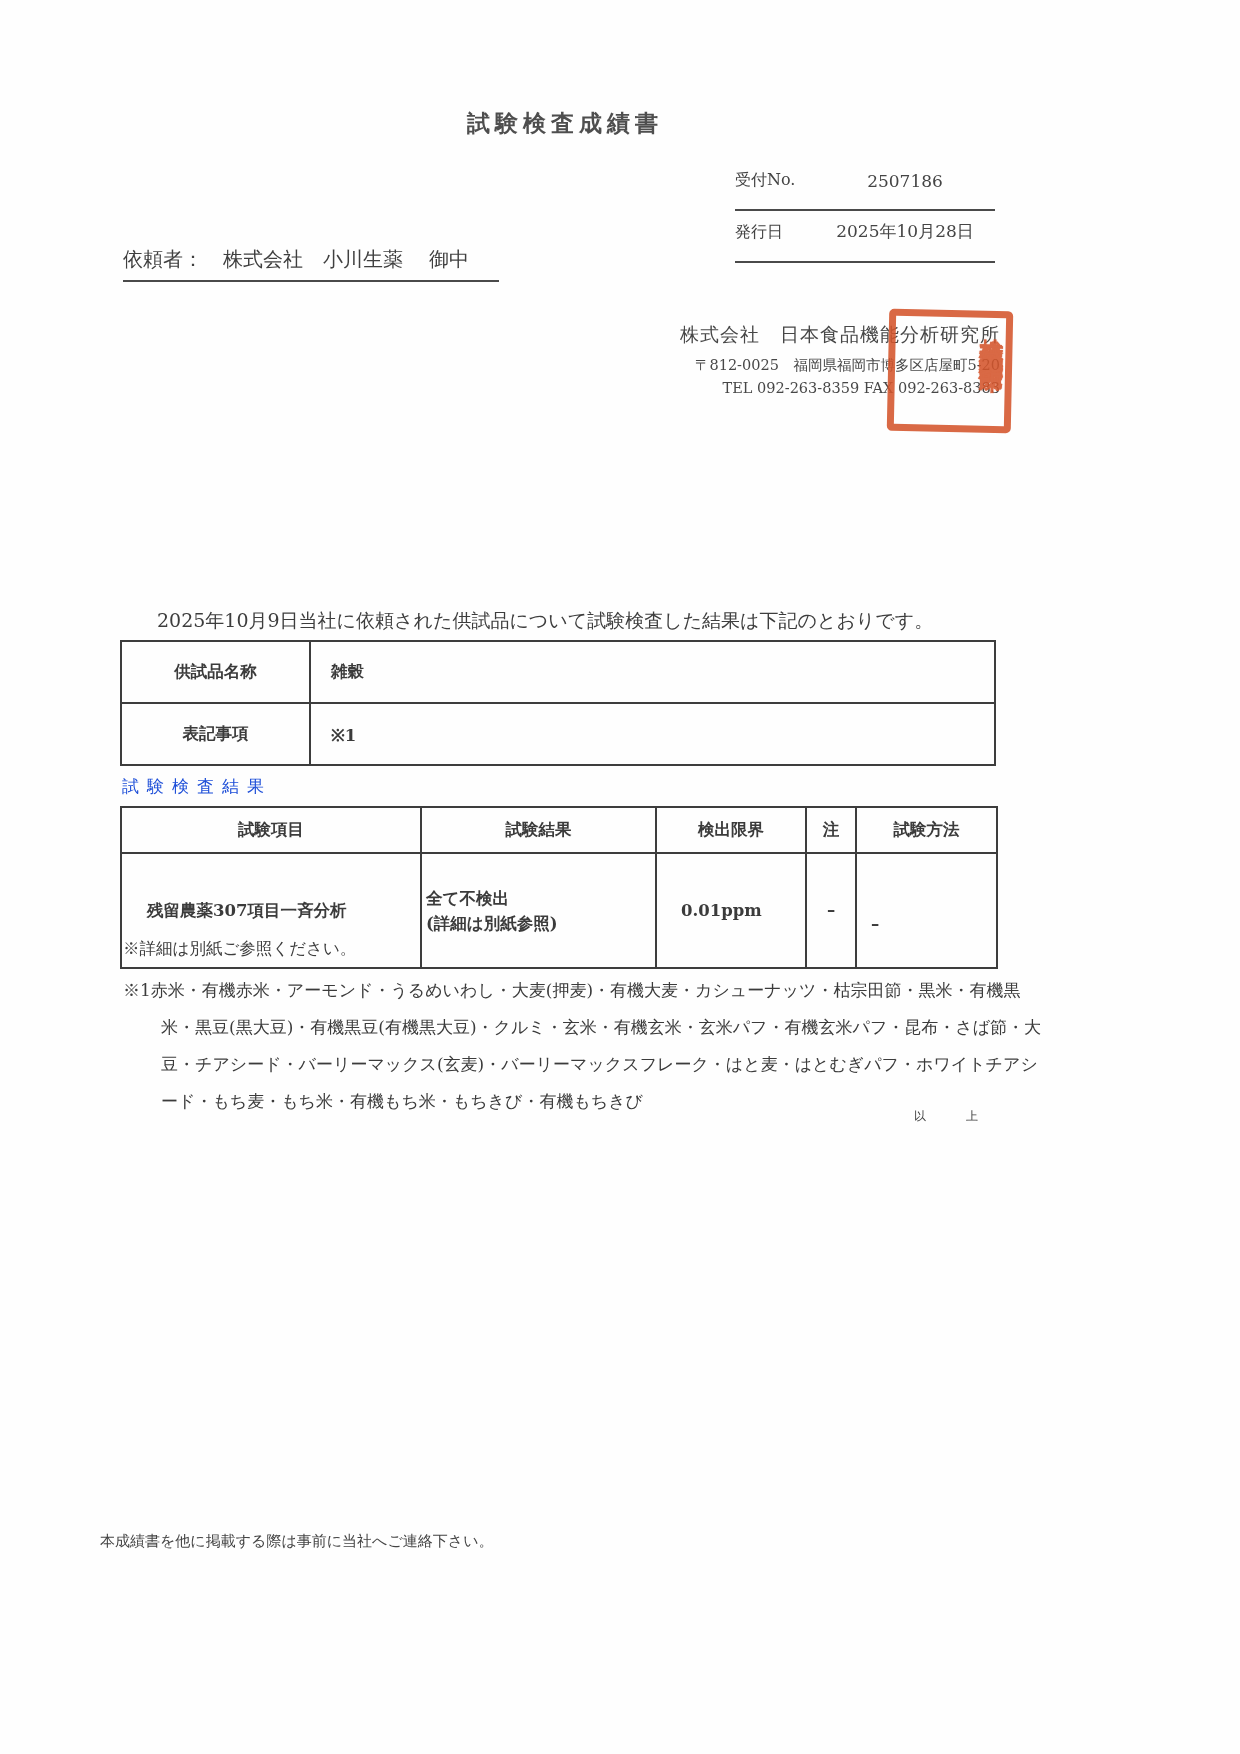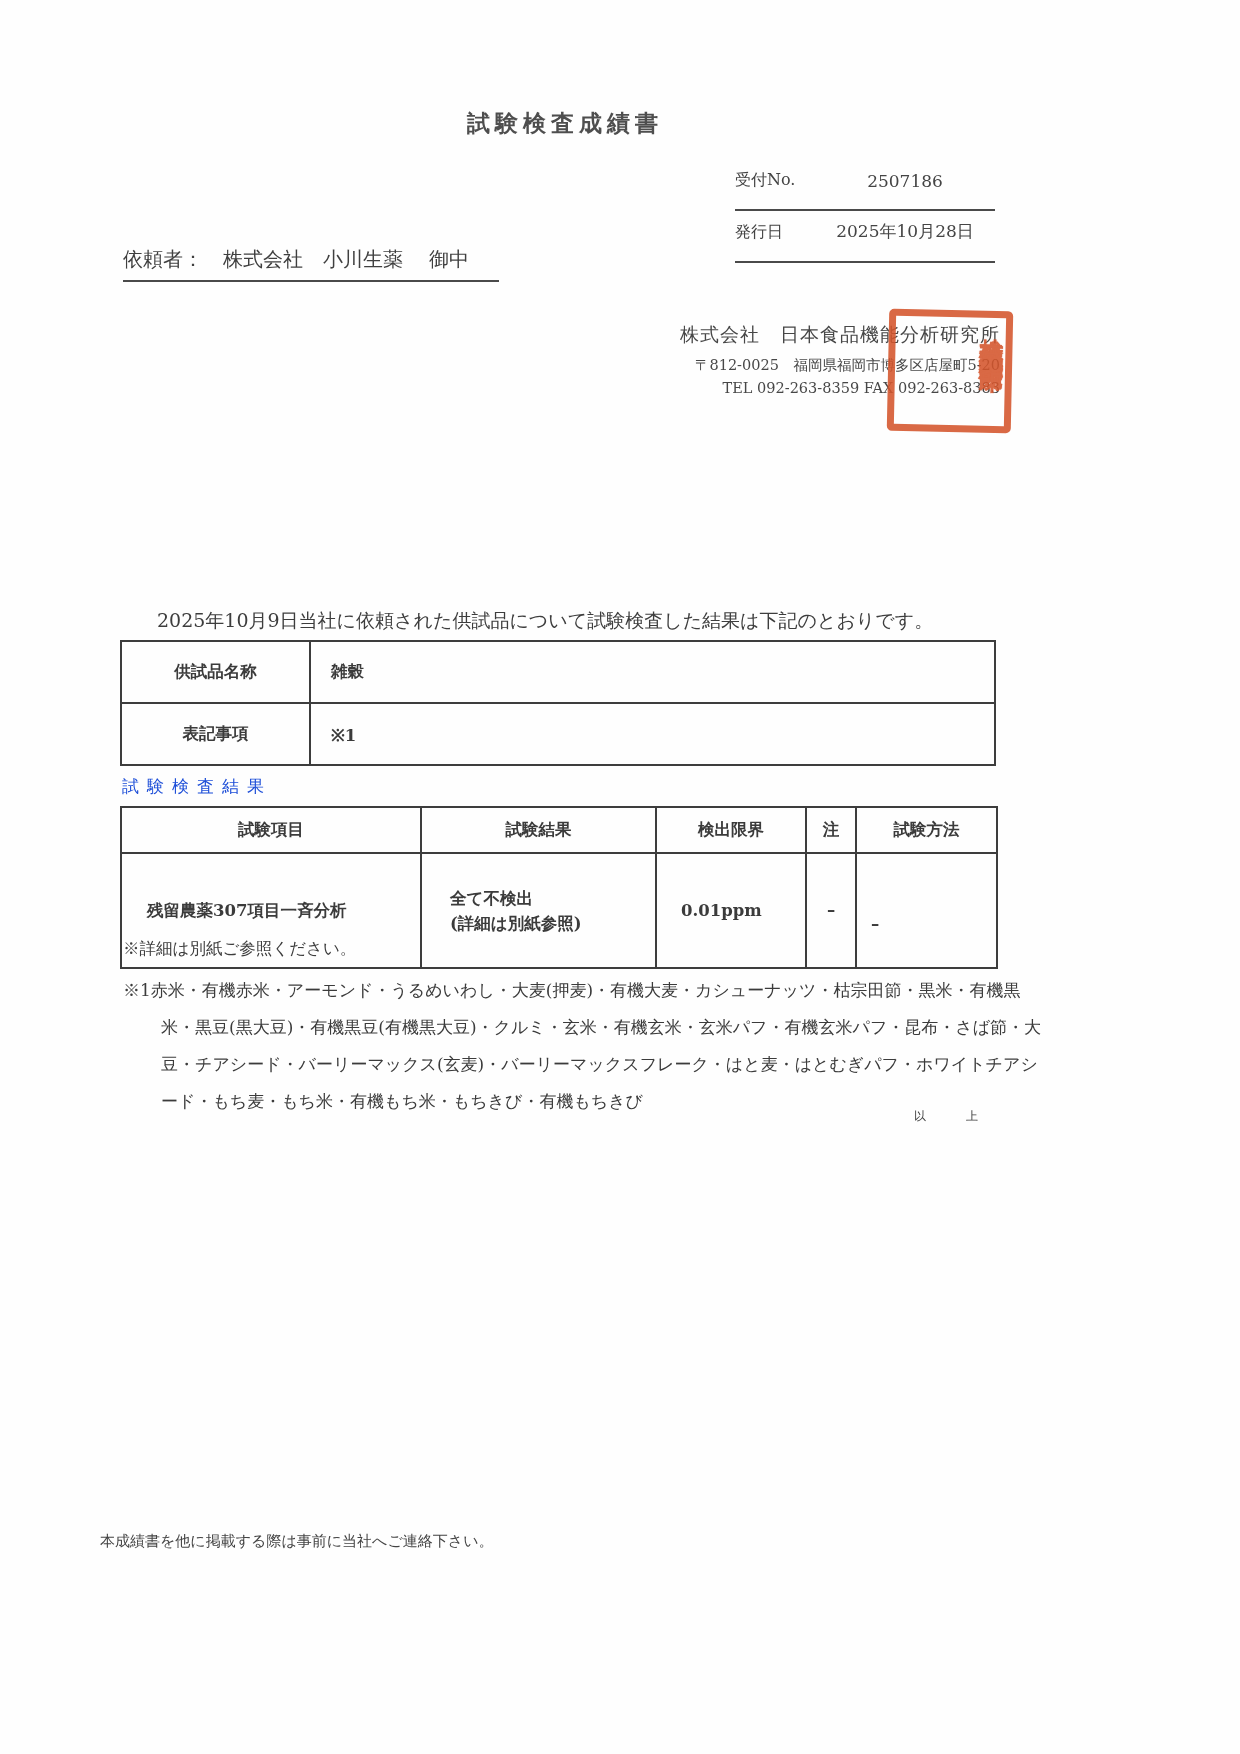--- a/index.html
+++ b/index.html
@@ -72,21 +72,21 @@
   .t1 td{padding-left:20px;text-align:left;}
   .t2{left:120px;top:806px;width:876px;}
   .t2 thead th{height:42px;text-align:center;}
   .t2 tbody td{height:84px;vertical-align:middle;}
   .col-item{width:300px;}
   .col-result{width:235px;}
   .col-limit{width:150px;}
   .col-note{width:50px;}
   .col-method{width:141px;}
   .cell-item{padding-left:25px;}
-  .cell-result{padding-left:28px;line-height:25px;}
+  .cell-result{padding-left:4px;line-height:25px;}
   .cell-limit{padding-left:24px;}
   .cell-note{text-align:center;}
   .cell-method{padding-left:14px;vertical-align:top;padding-top:28px;}
   .results-heading{
     position:absolute;left:122px;top:775px;
     font-size:17px;letter-spacing:8px;color:#1d4ed8;
   }
   .detail-note{
     position:absolute;left:123px;top:938px;margin:0;
     font-size:16.5px;color:#3d3d3d;

